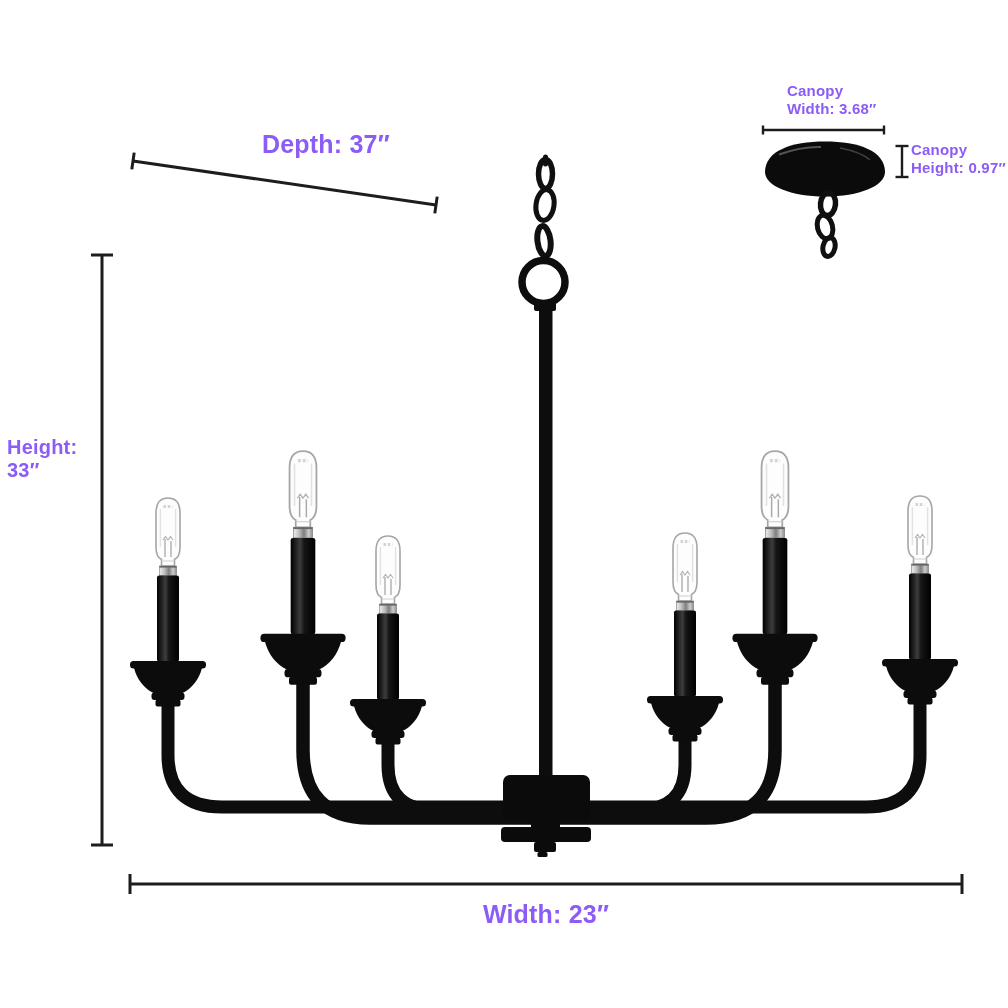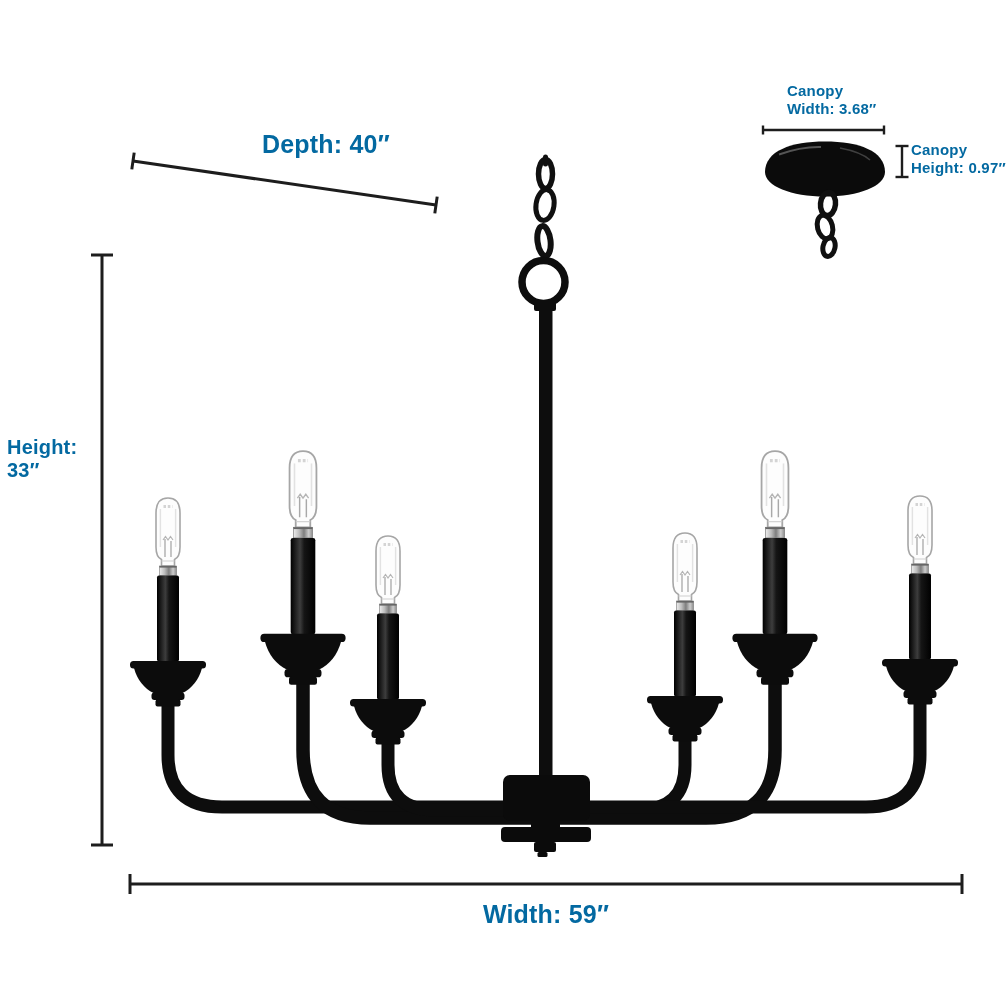--- a/index.html
+++ b/index.html
@@ -2,21 +2,21 @@
 <html><head>
 <meta charset="utf-8">
 <style>
   html,body{margin:0;padding:0;background:#fff;}
   .stage{
     position:relative;width:1008px;height:1008px;background:#ffffff;
     overflow:hidden;font-family:"Liberation Sans",sans-serif;
   }
   .stage svg{position:absolute;left:0;top:0;}
   .lbl{
-    position:absolute;color:#0369a1;font-weight:700;letter-spacing:.2px;
+    position:absolute;color:#8b5cf6;font-weight:700;letter-spacing:.2px;
     line-height:1.16;white-space:nowrap;
   }
   .lbl-depth{left:262px;top:130px;font-size:25px;}
   .lbl-height{left:7px;top:436px;font-size:20px;}
   .lbl-width{left:460px;top:900px;width:172px;text-align:center;font-size:25px;}
   .lbl-canopy-w{left:787px;top:82px;font-size:15px;line-height:1.22;}
   .lbl-canopy-h{left:911px;top:141px;font-size:15px;line-height:1.22;}
 </style>
 </head>
 <body>
@@ -133,28 +133,28 @@
       <line x1="884" y1="125.5" x2="884" y2="134.5"></line>
     </g>
     <g stroke-width="2.4">
       <line x1="902" y1="146" x2="902" y2="177"></line>
       <line x1="895.5" y1="146" x2="908.5" y2="146"></line>
       <line x1="895.5" y1="177" x2="908.5" y2="177"></line>
     </g>
   </g>
 </svg>
 
-  <div class="lbl lbl-depth">Depth: 40″</div>
+  <div class="lbl lbl-depth">Depth: 37″</div>
 
   <div class="lbl lbl-height">
     <div>Height:</div>
     <div>33″</div>
   </div>
 
-  <div class="lbl lbl-width">Width: 59″</div>
+  <div class="lbl lbl-width">Width: 23″</div>
 
   <div class="lbl lbl-canopy-w">
     <div>Canopy</div>
     <div>Width: 3.68″</div>
   </div>
 
   <div class="lbl lbl-canopy-h">
     <div>Canopy</div>
     <div>Height: 0.97″</div>
   </div>

